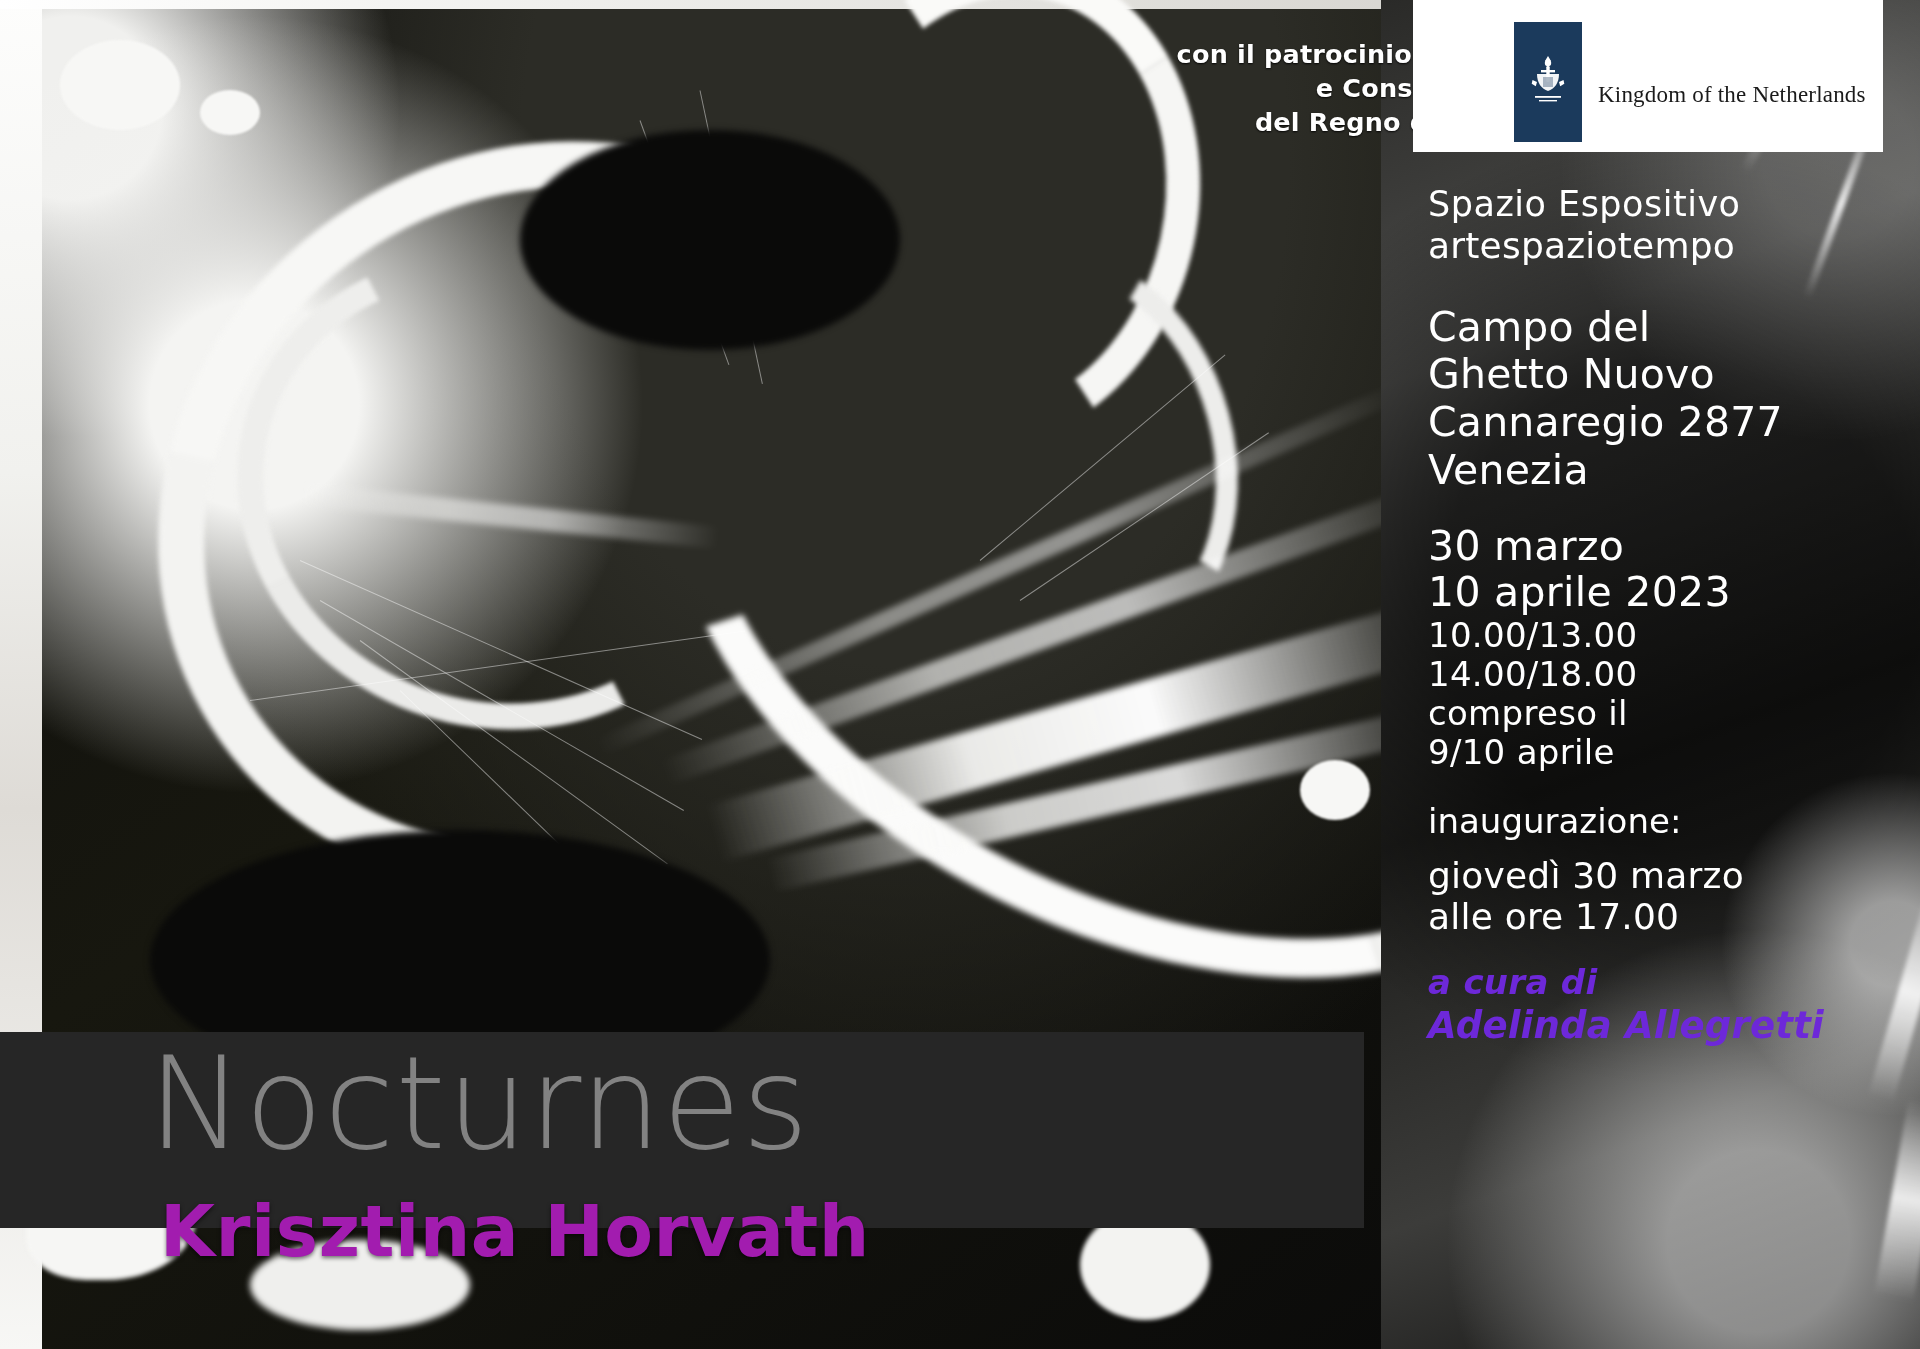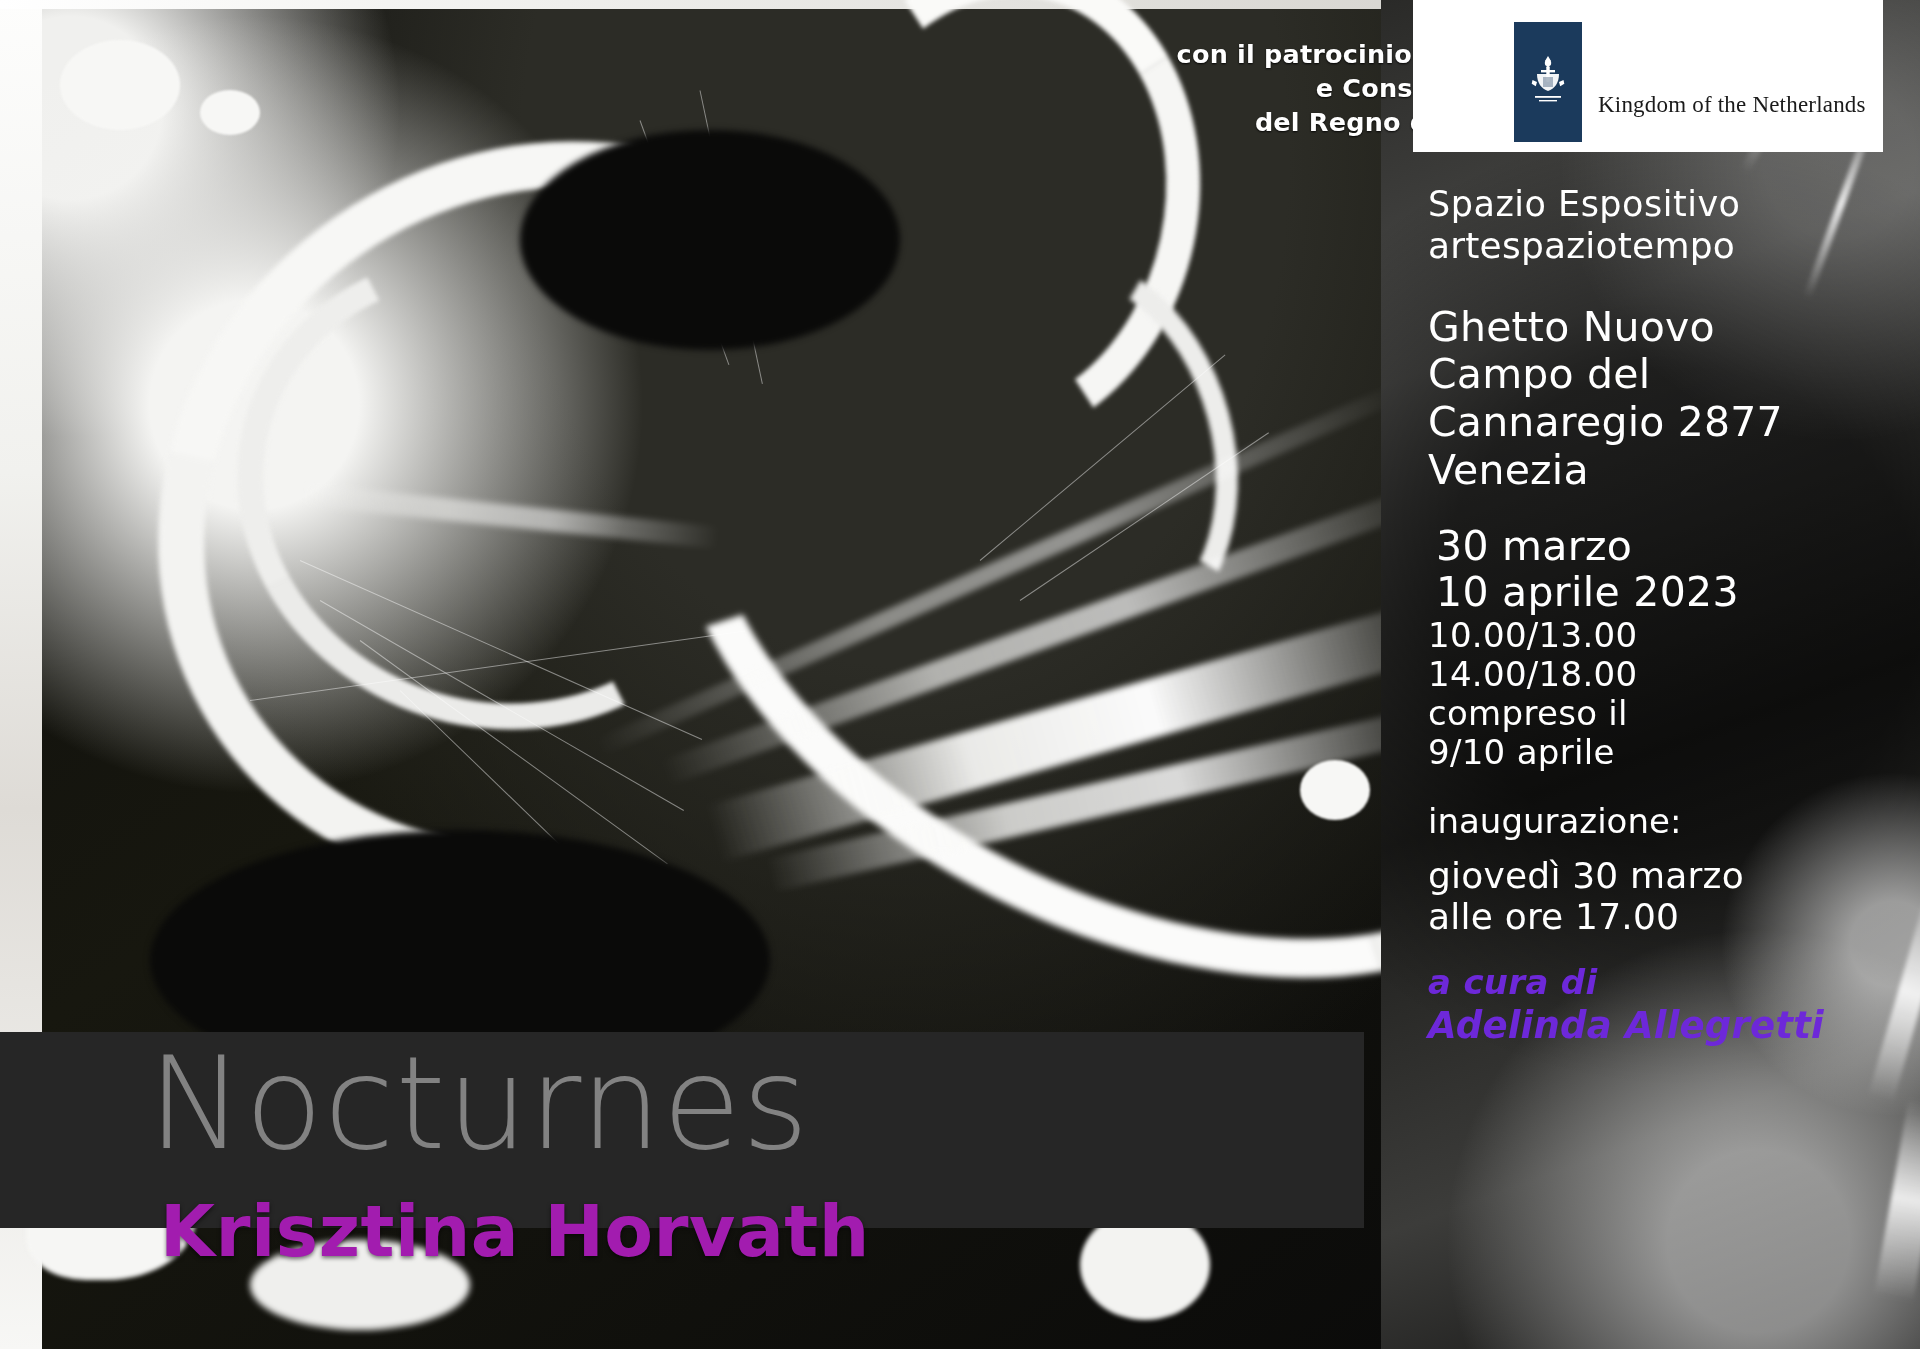--- a/index.html
+++ b/index.html
@@ -176,21 +176,21 @@
     height: 120px;
     background: #1b3a5c;
     display: flex;
     align-items: center;
     justify-content: center;
   }
   .logo-flag svg { display:block; }
   .logo-text {
     position: absolute;
     left: 1598px;
-    top: 92px;
+    top: 82px;
     font-family: "Liberation Serif", serif;
     font-size: 23px;
     color: #1a1a1a;
     letter-spacing: .2px;
     white-space: nowrap;
   }
 
   
   .info {
     position: absolute;
@@ -214,21 +214,20 @@
   }
   .addr {
     font-size: 41px;
     letter-spacing: .2px;
     margin-bottom: 30px;
   }
   .addr .line { margin-bottom: 2px; }
   .dates-big {
     font-size: 41px;
     letter-spacing: .3px;
-    margin-left: 8px;
   }
   .dates-small {
     font-size: 34px;
     letter-spacing: .3px;
   }
   .dates-small .line { margin-bottom: 1px; }
   .gap-m { height: 30px; }
   .gap-s { height: 16px; }
   .open {
     font-size: 34px;
@@ -381,22 +380,22 @@
       </g>
     </svg>
   </div>
   <div class="logo-text">Kingdom of the Netherlands</div>
 
   <div class="info">
     <div class="sp-title line">Spazio  Espositivo</div>
     <div class="sp-name line">artespaziotempo</div>
 
     <div class="addr">
+      <div class="line">Campo del</div>
       <div class="line">Ghetto Nuovo</div>
-      <div class="line">Campo del</div>
       <div class="line">Cannaregio 2877</div>
       <div class="line">Venezia</div>
     </div>
 
     <div class="dates-big">
       <div class="line">30 marzo</div>
       <div class="line">10 aprile 2023</div>
     </div>
     <div class="dates-small">
       <div class="line">10.00/13.00</div>

